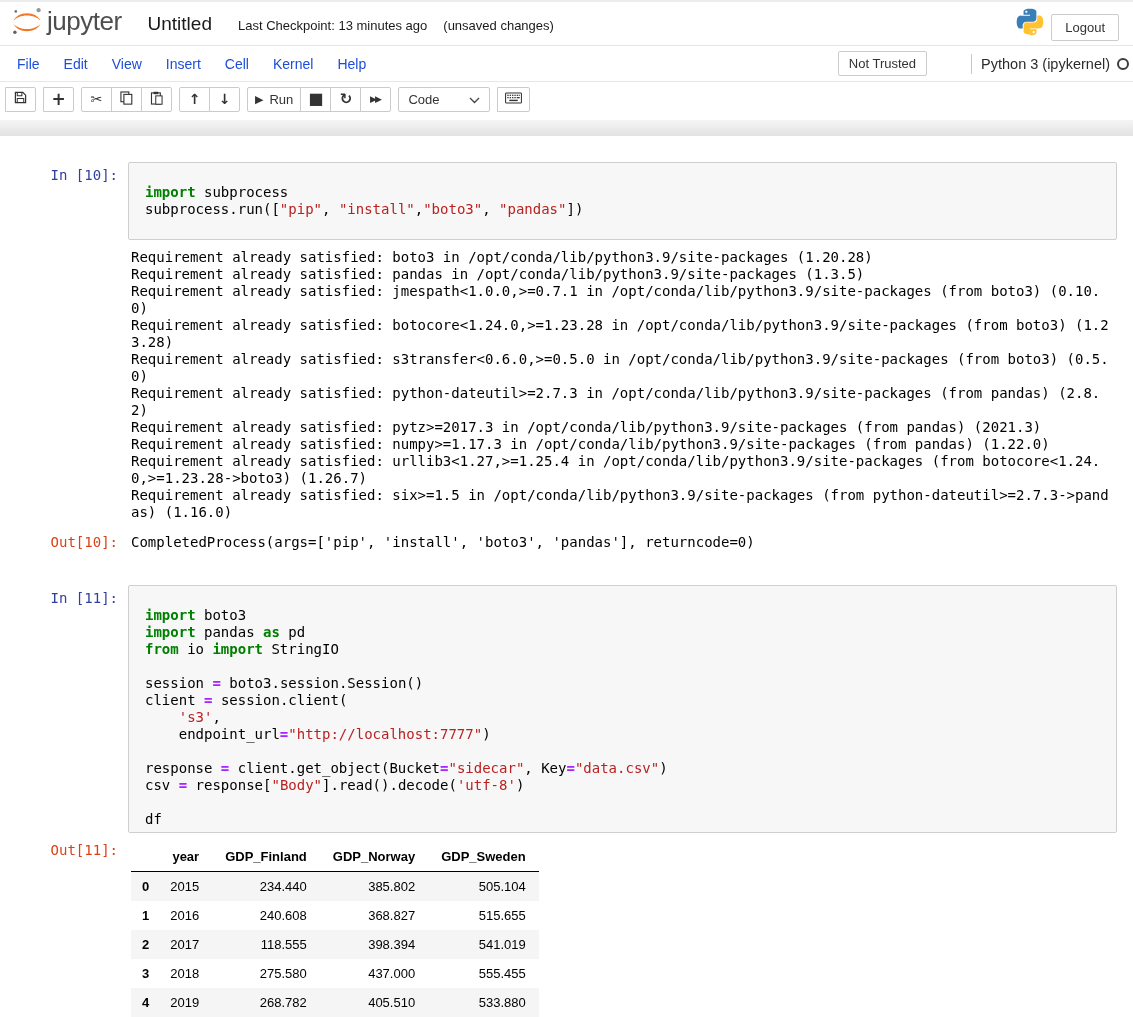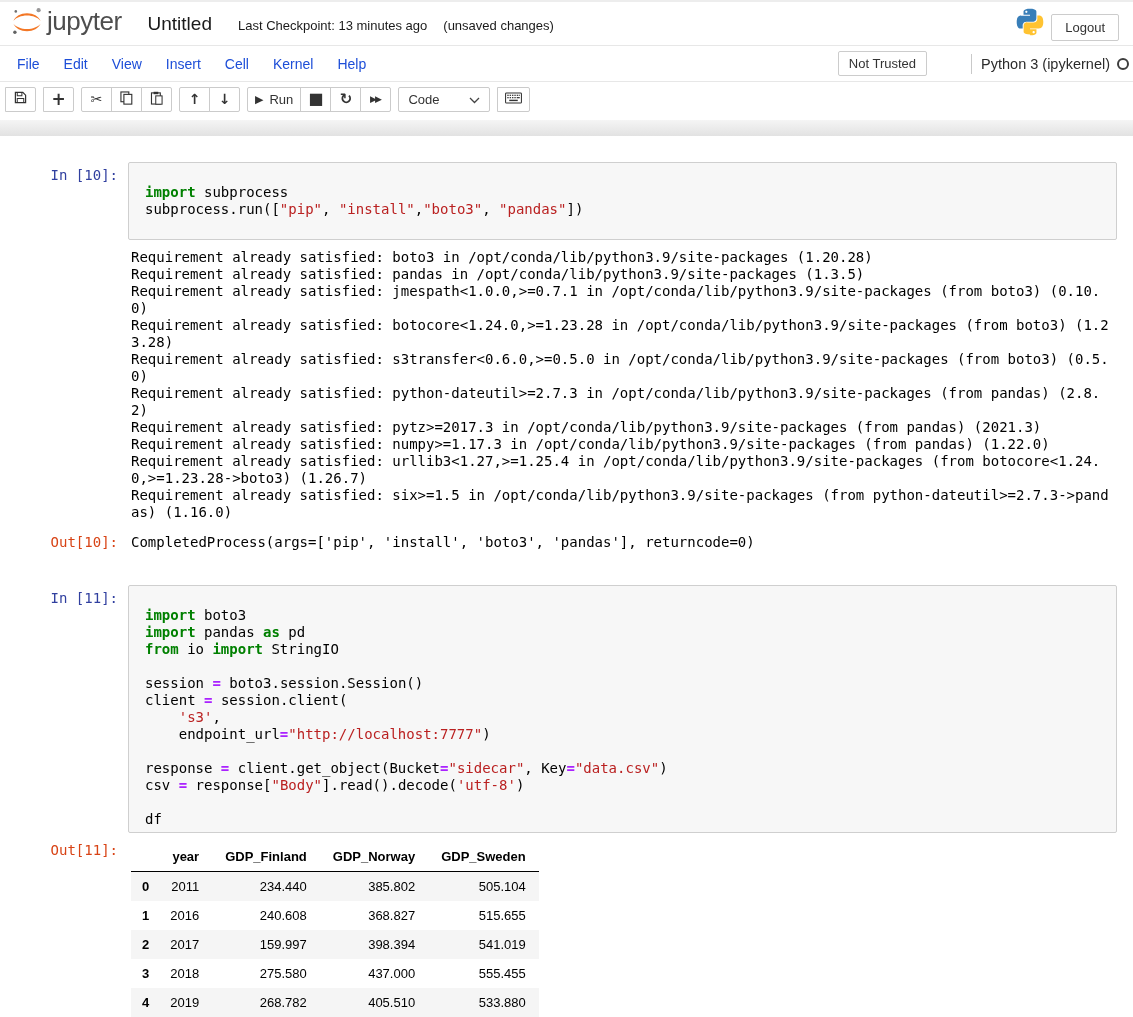--- a/index.html
+++ b/index.html
@@ -295,36 +295,36 @@
                 <th></th>
                 <th>year</th>
                 <th>GDP_Finland</th>
                 <th>GDP_Norway</th>
                 <th>GDP_Sweden</th>
               </tr>
             </thead>
             <tbody>
               <tr>
                 <th>0</th>
-                <td>2011</td>
+                <td>2015</td>
                 <td>234.440</td>
                 <td>385.802</td>
                 <td>505.104</td>
               </tr>
               <tr>
                 <th>1</th>
                 <td>2016</td>
                 <td>240.608</td>
                 <td>368.827</td>
                 <td>515.655</td>
               </tr>
               <tr>
                 <th>2</th>
                 <td>2017</td>
-                <td>159.997</td>
+                <td>118.555</td>
                 <td>398.394</td>
                 <td>541.019</td>
               </tr>
               <tr>
                 <th>3</th>
                 <td>2018</td>
                 <td>275.580</td>
                 <td>437.000</td>
                 <td>555.455</td>
               </tr>

